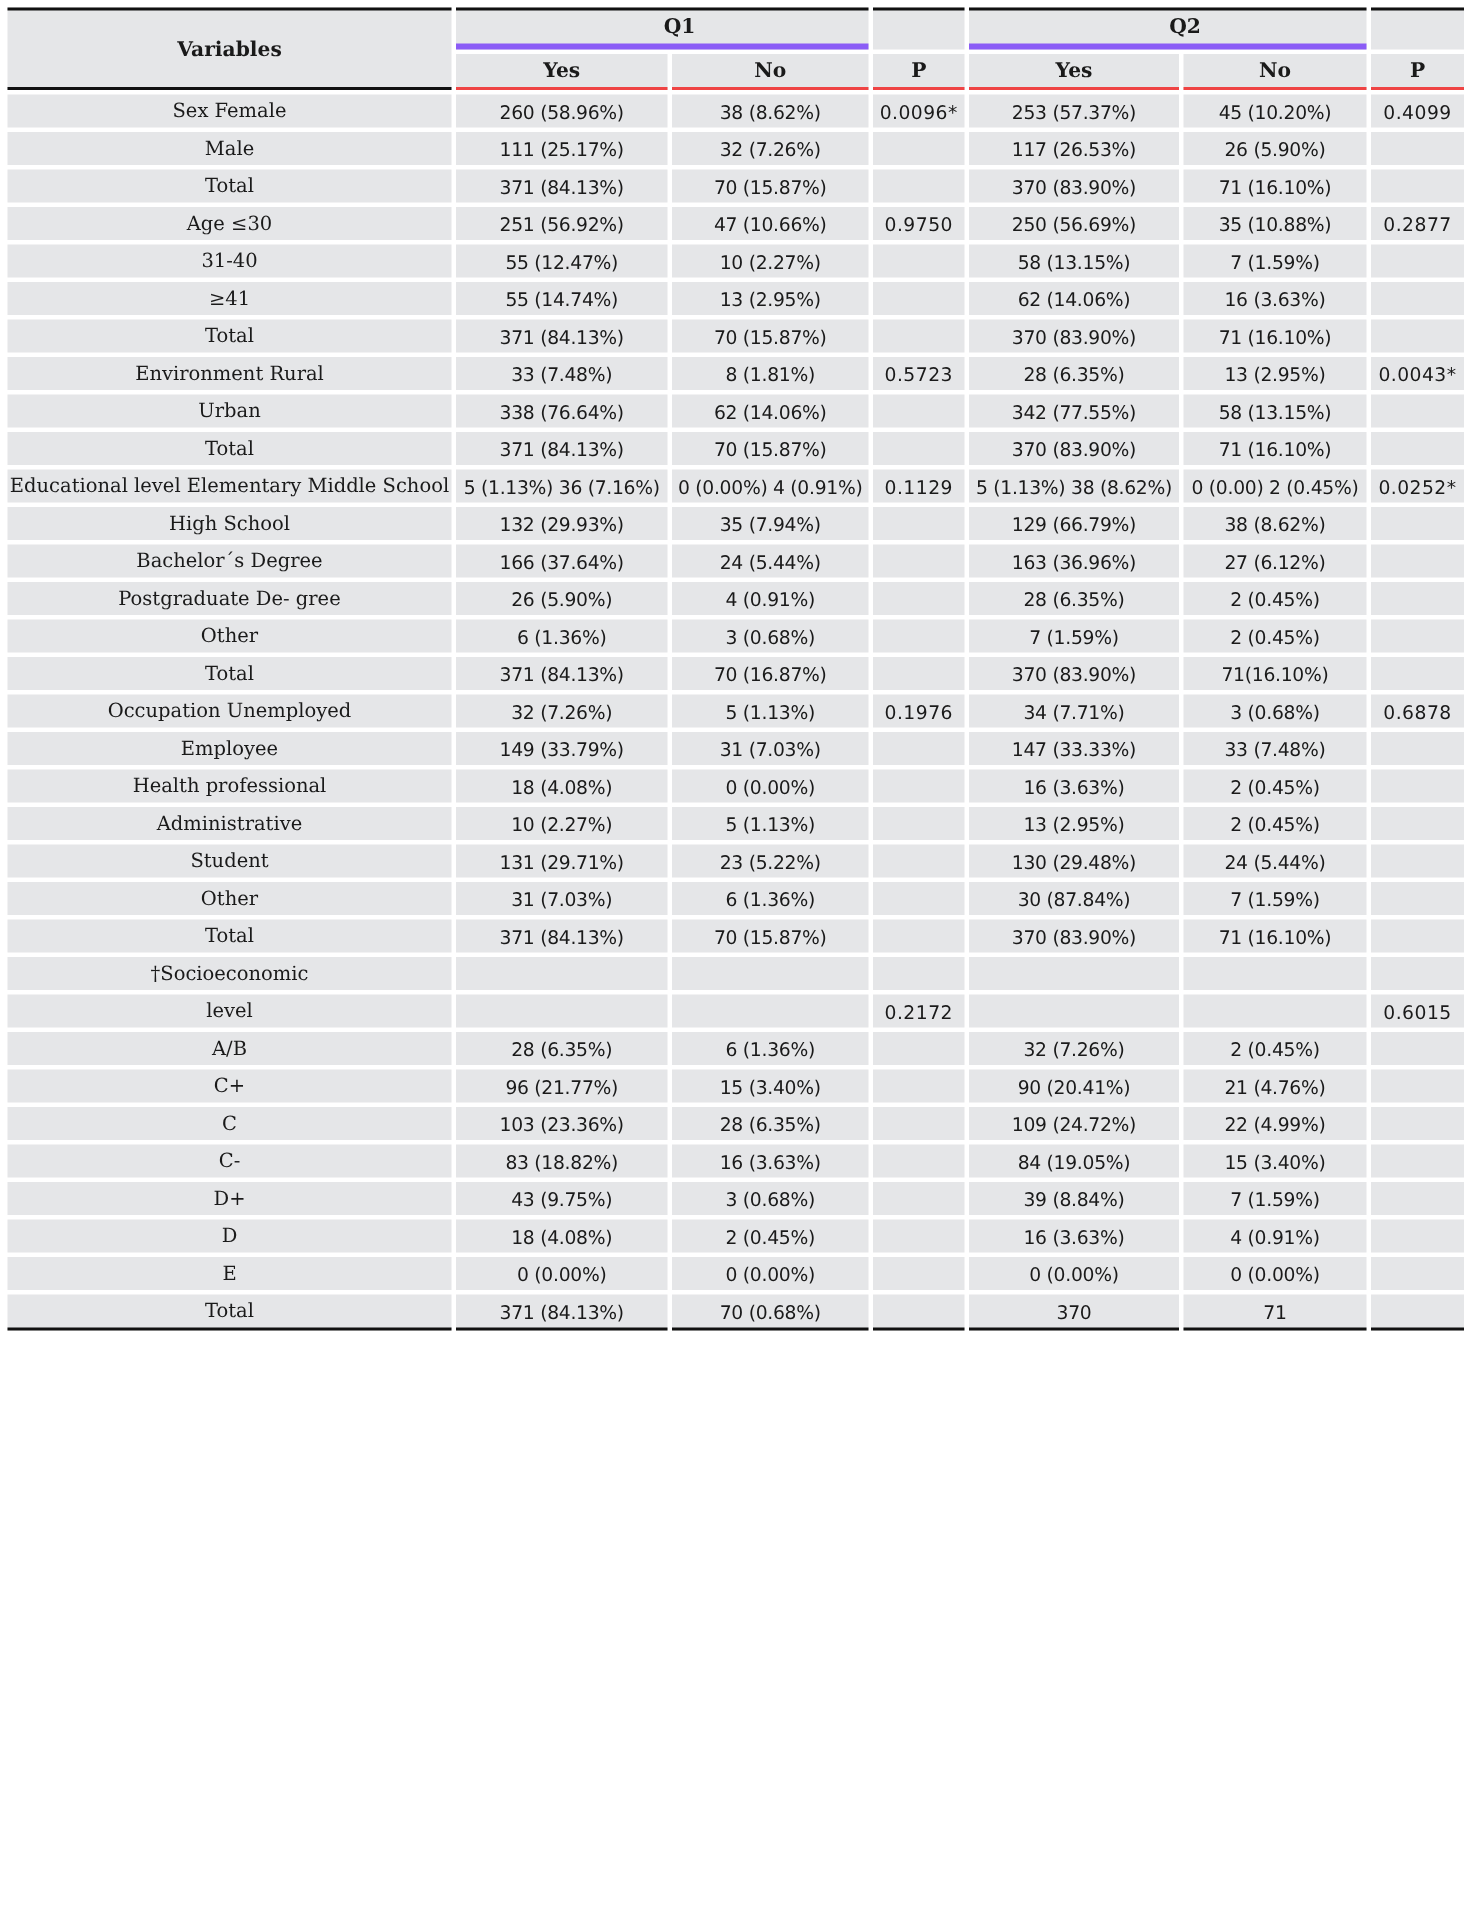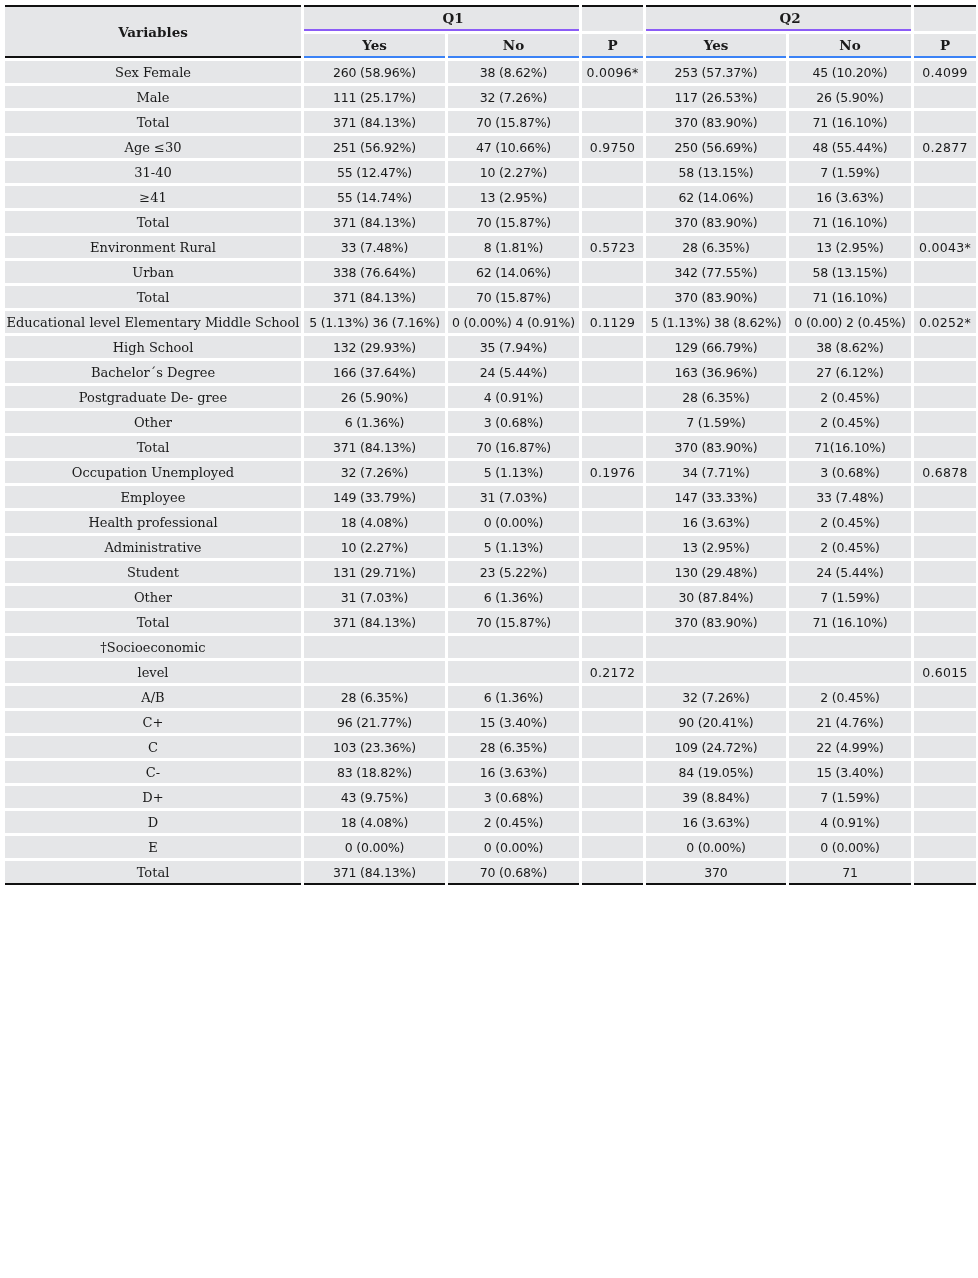--- a/index.html
+++ b/index.html
@@ -40,24 +40,24 @@
     th {
       font-weight: bold;
       font-size: 13.5px;
     }
     thead tr.row-top th {
       height: 22px;
       border-top: 2px solid #111;
     }
     thead tr.row-sub th {
       height: 22px;
-      border-bottom: 2px solid #3b82f6;
+      border-bottom: 2px solid #ef4444;
     }
     thead th.group-q {
-      border-bottom: 2px solid #8b5cf6;
+      border-bottom: 4px solid #8b5cf6;
       height: 21px;
       padding-left: 23px;
     }
     thead th.var-head {
       border-top: 2px solid #111;
       border-bottom: 2px solid #111;
       margin-left: 36px;
     }
     tbody td {
       height: 22px;
@@ -135,21 +135,21 @@
           <td class="num">370 (83.90%)</td>
           <td class="num">71 (16.10%)</td>
           <td class="pval"></td>
         </tr>
         <tr>
           <td>Age ≤30</td>
           <td class="num">251 (56.92%)</td>
           <td class="num">47 (10.66%)</td>
           <td class="pval">0.9750</td>
           <td class="num">250 (56.69%)</td>
-          <td class="num">48 (55.44%)</td>
+          <td class="num">35 (10.88%)</td>
           <td class="pval">0.2877</td>
         </tr>
         <tr>
           <td>31-40</td>
           <td class="num">55 (12.47%)</td>
           <td class="num">10 (2.27%)</td>
           <td class="pval"></td>
           <td class="num">58 (13.15%)</td>
           <td class="num">7 (1.59%)</td>
           <td class="pval"></td>

